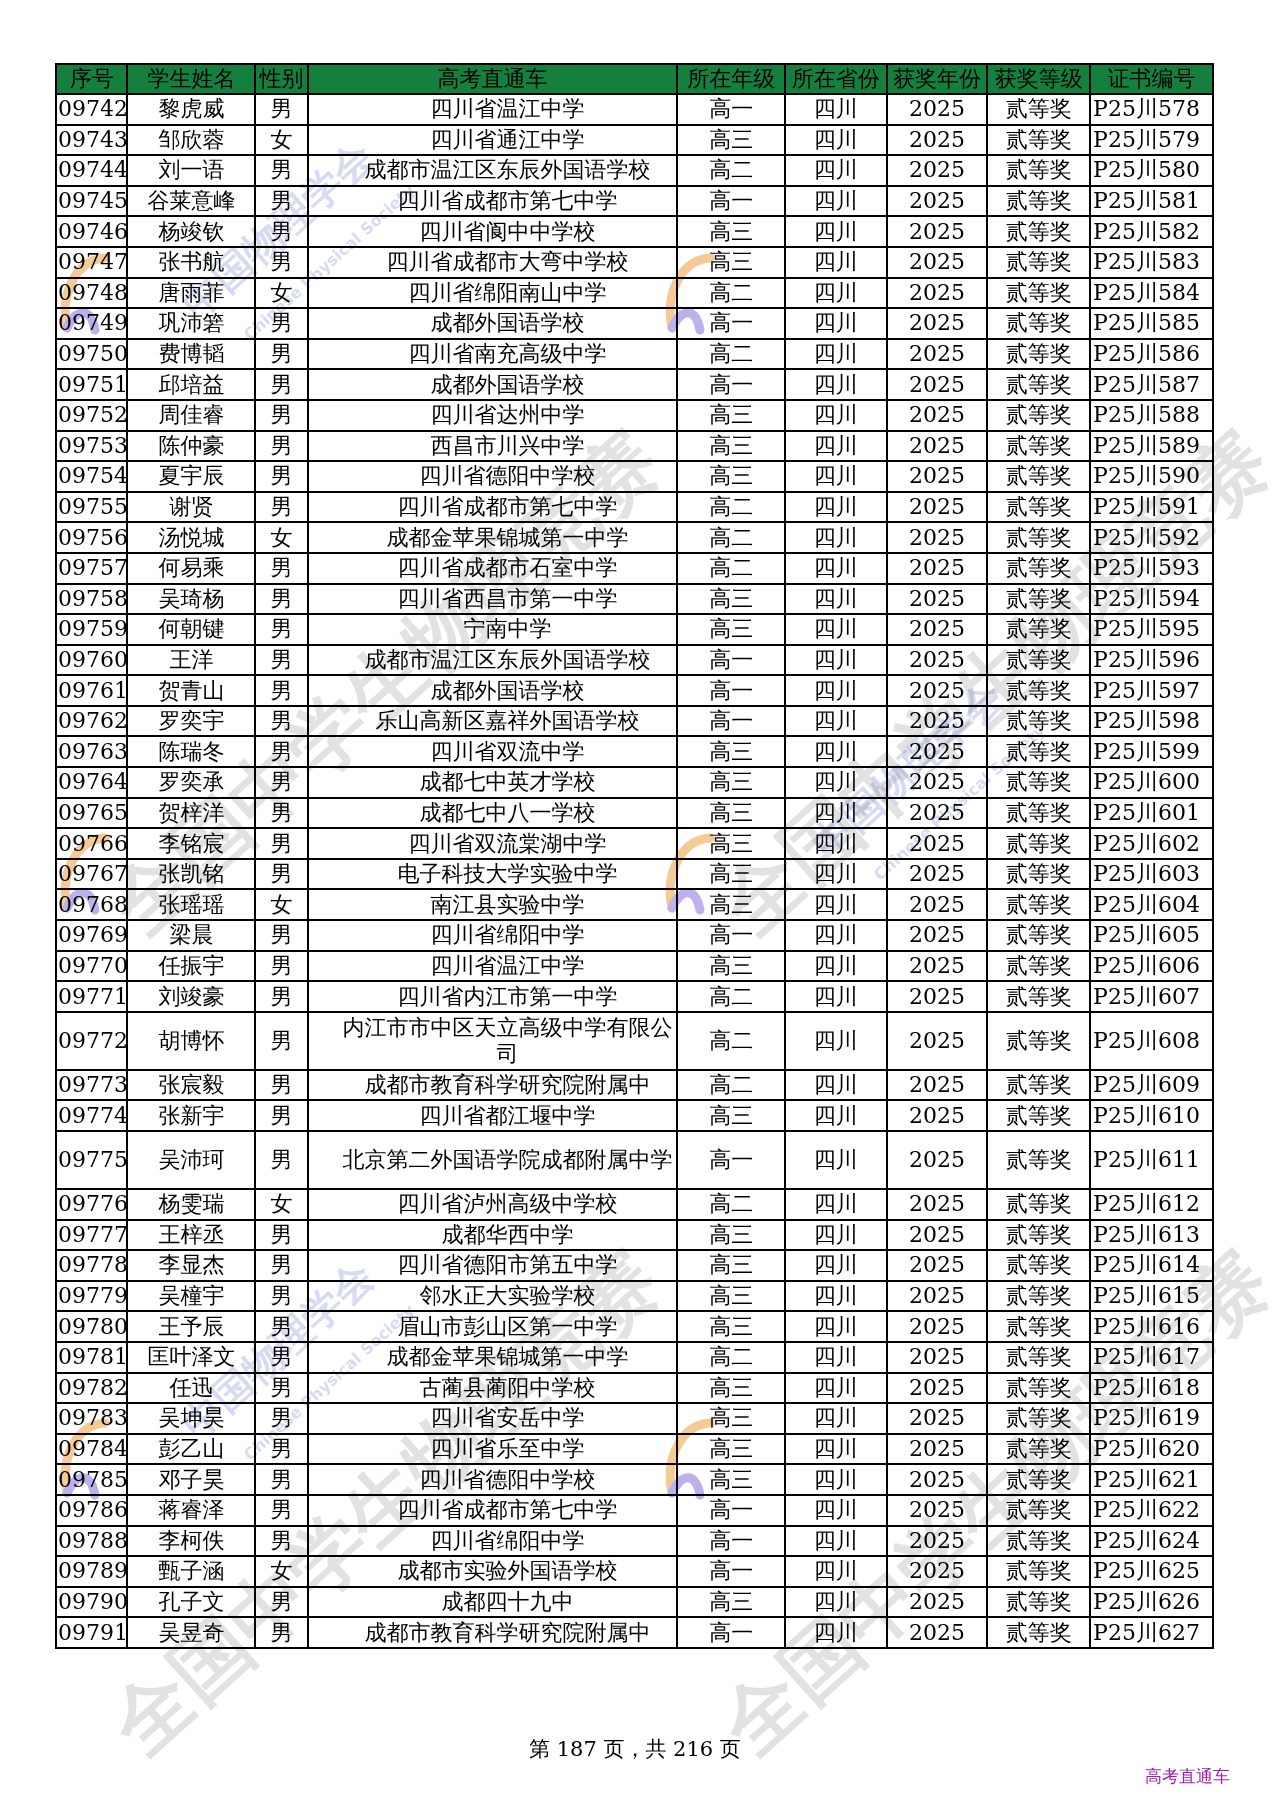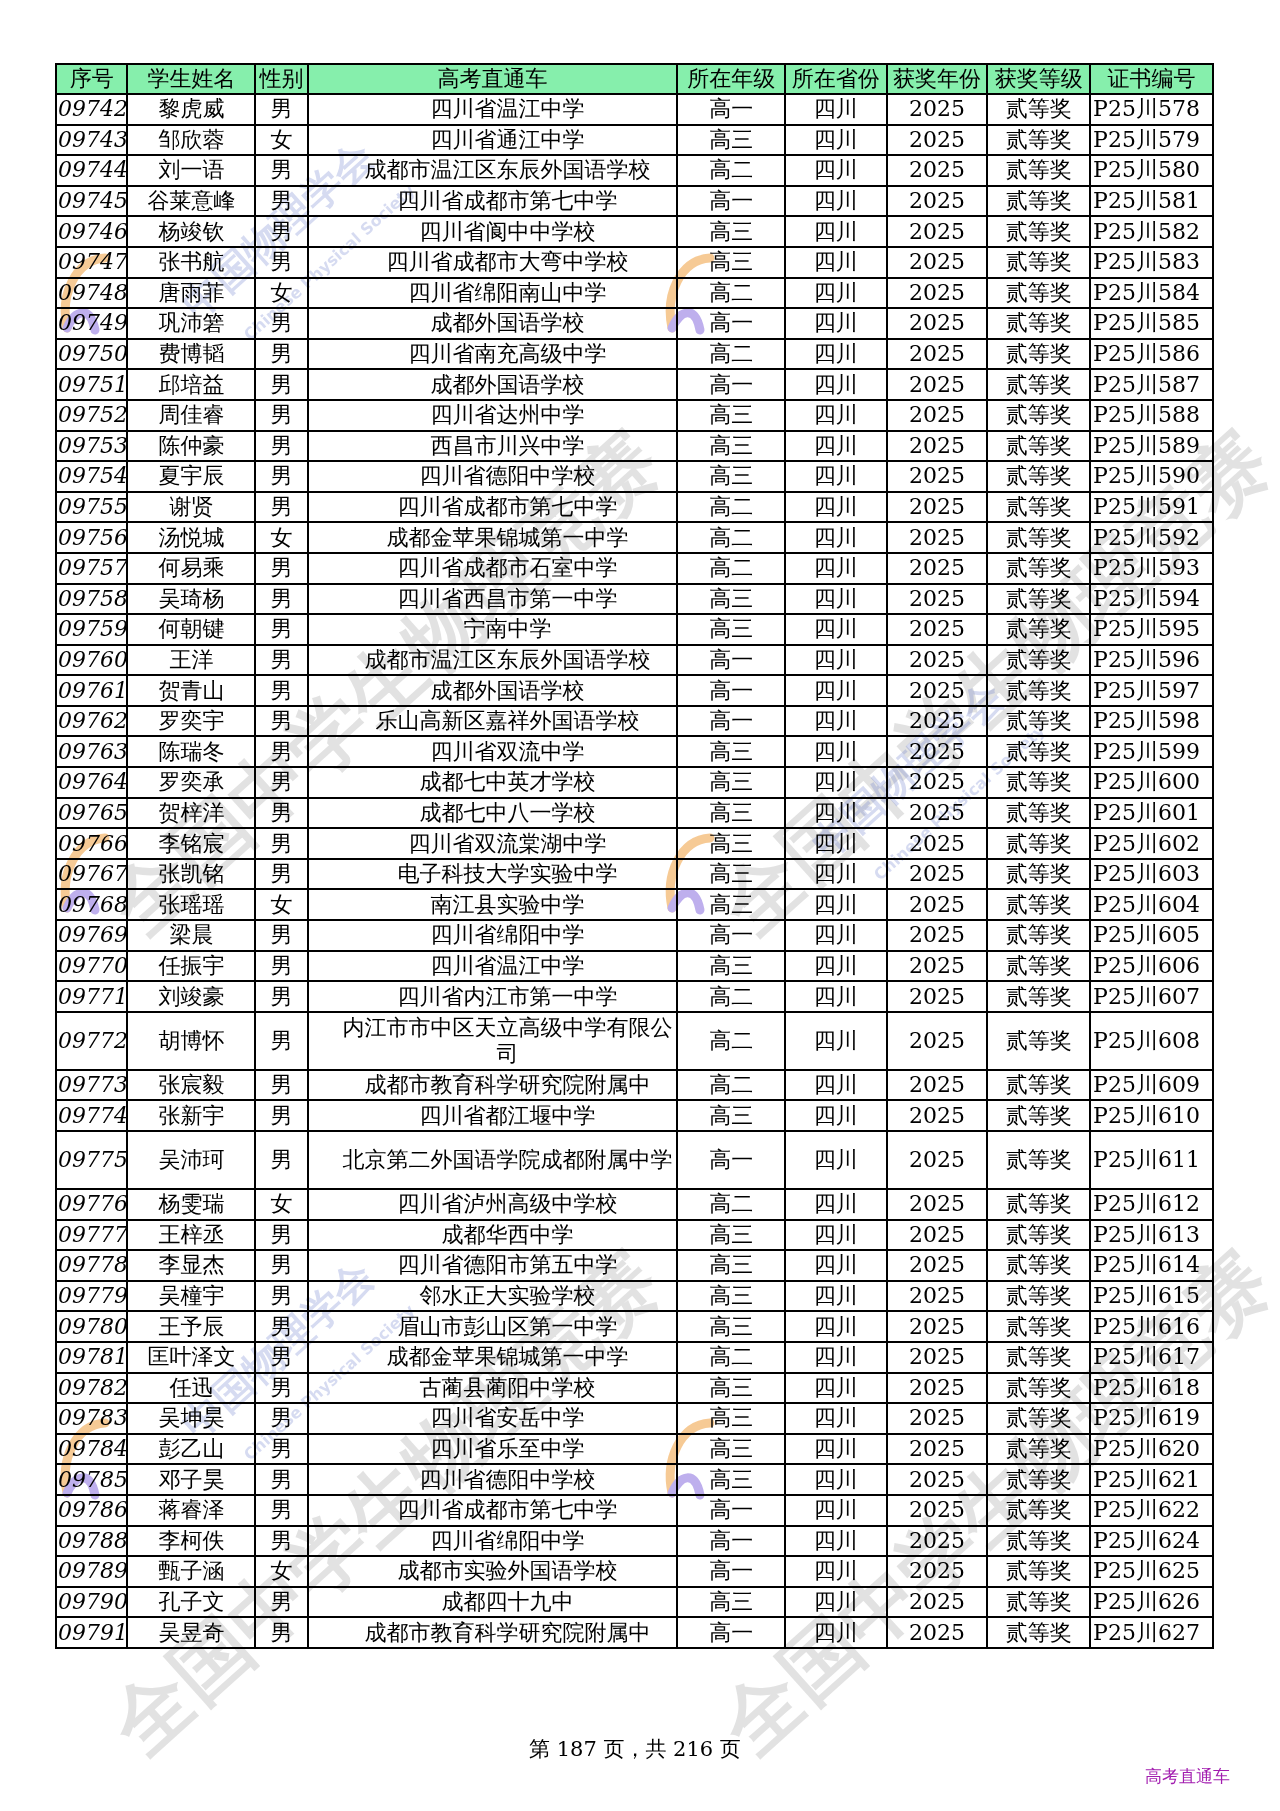--- a/index.html
+++ b/index.html
@@ -3,23 +3,23 @@
   <meta charset="utf-8">
   <style>
     html, body { margin: 0; padding: 0; background: #ffffff; }
     body { width: 1280px; height: 1811px; position: relative; overflow: hidden;
            font-family: "DejaVu Serif", "Liberation Serif", serif; color: #000; }
     .page { position: absolute; left: 0; top: 0; width: 1280px; height: 1811px; }
     table.awards { position: absolute; left: 55px; top: 63px; border-collapse: collapse;
                    table-layout: fixed; width: 1159px; }
     table.awards th, table.awards td { border: 2px solid #000; padding: 0; text-align: center;
                    font-size: 22px; line-height: 26px; white-space: nowrap; overflow: hidden; }
-    table.awards th { background: #86efac; font-weight: normal; height: 28px; }
+    table.awards th { background: #15803d; font-weight: normal; height: 28px; }
     table.awards td { height: 28.6px; }
-    table.awards td.num { text-align: left; padding-left: 1px; font-style: italic; }
+    table.awards td.num { text-align: left; padding-left: 1px; }
     table.awards td.cert { text-align: left; padding-left: 2px; border-radius: 10px; }
     table.awards td.school { white-space: normal; line-height: 26px; padding-left: 30px; }
     tr.tall td { height: 56px; }
     .footer-page { position: absolute; left: 529px; top: 1735px; font-size: 21px;
                    font-family: "DejaVu Serif", "Liberation Serif", serif; }
     .footer-brand { position: absolute; left: 1145px; top: 1765px; font-size: 17px; color: #a21caf;
                     font-family: "DejaVu Sans", "Liberation Sans", sans-serif; }
     .wm { position: absolute; pointer-events: none; color: rgba(150,150,150,0.28);
           font-family: "DejaVu Sans", "Liberation Sans", sans-serif; font-weight: bold;
           transform-origin: left top; white-space: nowrap; }

